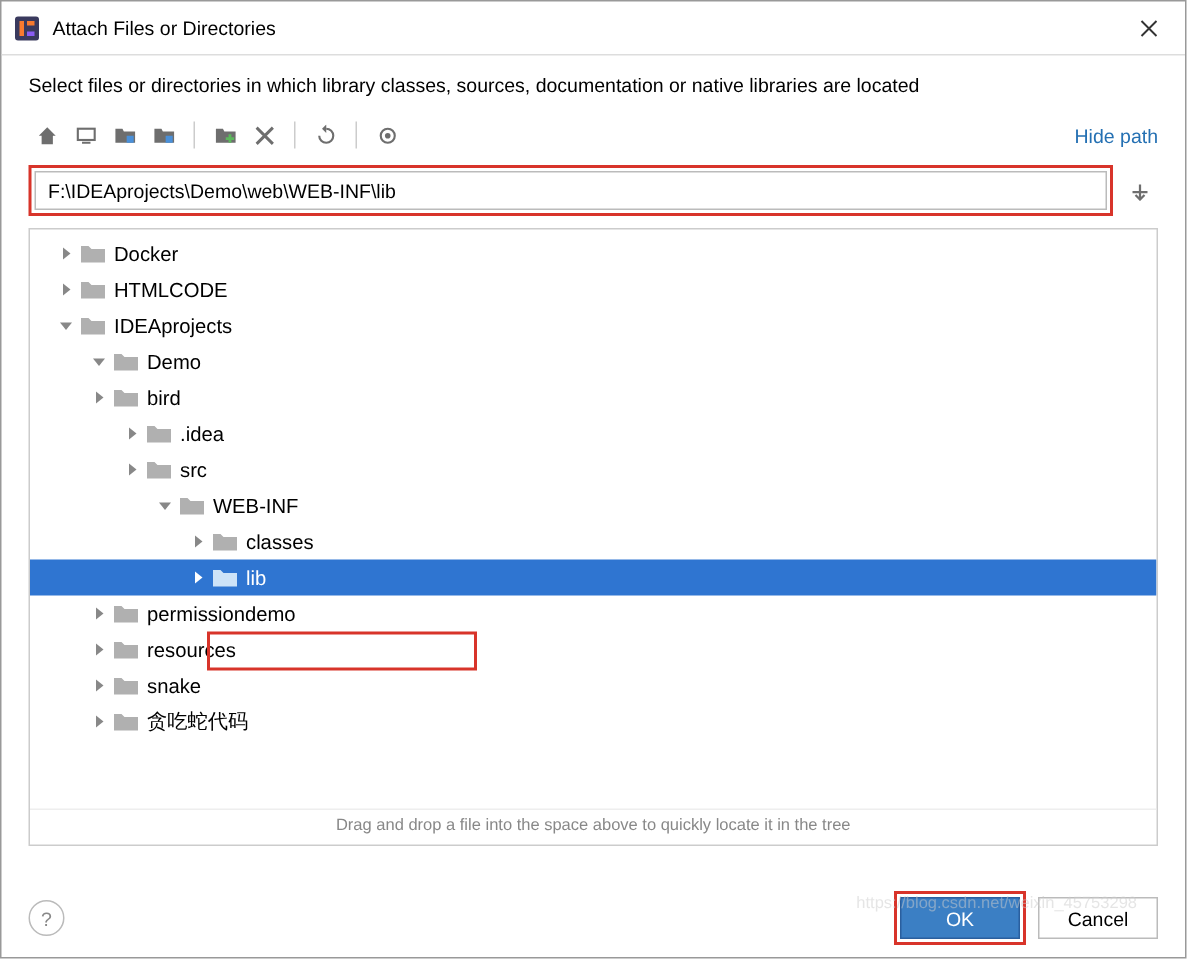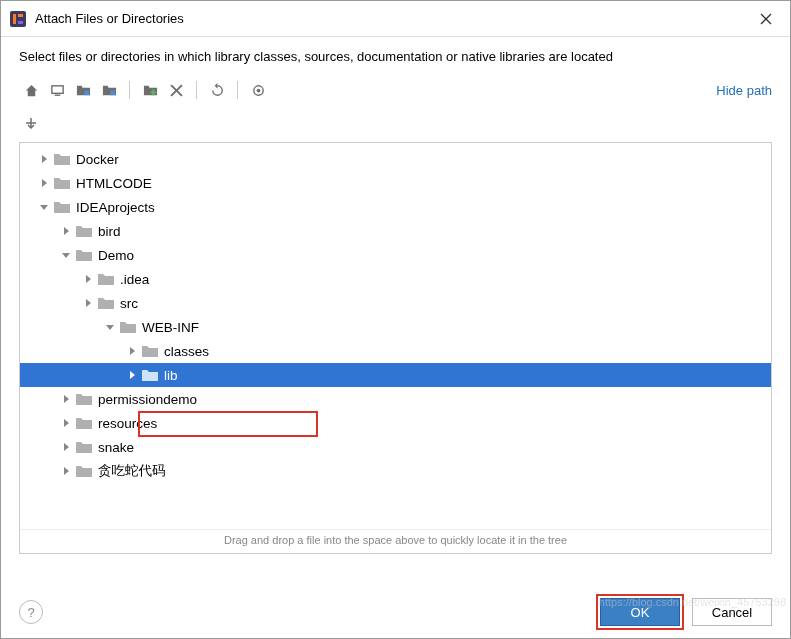--- a/index.html
+++ b/index.html
@@ -26,21 +26,21 @@
 .tree-row .folder { width: 16px; height: 14px; margin-right: 6px; display: inline-flex; }
 .tree-row .label { font-size: 13.5px; }
 .highlight-box { position: absolute; border: 2px solid #d8342a; pointer-events: none; }
 .drag-hint { text-align: center; font-size: 11px; color: #888; padding: 4px; border-top: 1px solid #eee; }
 .footer { position: absolute; bottom: 0; left: 0; right: 0; height: 52px; display: flex; align-items: center; padding: 0 18px; }
 .help-btn { width: 24px; height: 24px; border: 1px solid #bbb; border-radius: 50%; display: flex; align-items: center; justify-content: center; cursor: pointer; color: #888; }
 .footer .spacer { flex: 1; }
 .btn-wrap { border: 2px solid #d8342a; padding: 2px; margin-right: 8px; }
 .btn-ok { width: 80px; height: 28px; background: #3b7fc4; color: #fff; border: 1px solid #2a5f9e; cursor: pointer; font-size: 13px; }
 .btn-cancel { width: 80px; height: 28px; background: #fff; border: 1px solid #bbb; cursor: pointer; font-size: 13px; }
-.watermark { position: absolute; bottom: 30px; right: 4px; color: #ccc; font-size: 11px; opacity: 0.5; }
+.watermark { position: absolute; bottom: 30px; right: 32px; color: #ccc; font-size: 11px; opacity: 0.5; }
 svg { display: block; }
 </style>
 </head>
 <body>
 
 <div class="titlebar">
   <span class="app-icon">
     <svg viewBox="0 0 18 18">
         <rect x="1" y="1" width="16" height="16" rx="2" fill="#3a3a5e"></rect>
         <rect x="4" y="4" width="3" height="10" fill="#f97a2f"></rect>
@@ -106,20 +106,23 @@
       <svg width="15" height="15" viewBox="0 0 16 16">
         <circle cx="8" cy="8" r="5" fill="none" stroke="#6e6e6e" stroke-width="1.5"></circle>
         <circle cx="8" cy="8" r="2" fill="#6e6e6e"></circle>
       </svg>
     </span>
   <span class="spacer"></span>
   <span class="link">Hide path</span>
 </div>
 
 <div class="path-row">
+  <div class="path-input-wrap">
+    <input class="path-input" value="F:\IDEAprojects\Demo\web\WEB-INF\lib" style="">
+  </div>
   <span class="dl-btn">
       <svg width="14" height="14" viewBox="0 0 14 14">
         <path d="M2 8 L12 8 M7 3 L7 13" stroke="#6e6e6e" stroke-width="1.5"></path>
         <path d="M4 10 L7 13 L10 10" fill="none" stroke="#6e6e6e" stroke-width="1.5"></path>
       </svg>
     </span>
 </div>
 
 <div class="tree-container">
   <div class="tree" id="tree">
@@ -158,42 +161,42 @@
         <span class="folder">
           <svg width="16" height="14" viewBox="0 0 16 14">
             <path d="M0 2 L5 2 L7 4 L16 4 L16 13 L0 13 Z" fill="#b0b0b0"></path>
           </svg>
         </span>
         <span class="label">IDEAprojects</span>
       </div>
       <div class="tree-row" style="padding-left: 40px;">
         <span class="arrow">
           <svg width="10" height="10" viewBox="0 0 10 10">
+            <path d="M1 3 L9 3 L5 8 Z" fill="#888"></path>
+          </svg>
+        </span>
+        <span class="folder">
+          <svg width="16" height="14" viewBox="0 0 16 14">
+            <path d="M0 2 L5 2 L7 4 L16 4 L16 13 L0 13 Z" fill="#b0b0b0"></path>
+          </svg>
+        </span>
+        <span class="label">Demo</span>
+      </div>
+      <div class="tree-row" style="padding-left: 40px;">
+        <span class="arrow">
+          <svg width="10" height="10" viewBox="0 0 10 10">
             <path d="M3 1 L3 9 L8 5 Z" fill="#888"></path>
           </svg>
         </span>
         <span class="folder">
           <svg width="16" height="14" viewBox="0 0 16 14">
             <path d="M0 2 L5 2 L7 4 L16 4 L16 13 L0 13 Z" fill="#b0b0b0"></path>
           </svg>
         </span>
         <span class="label">bird</span>
-      </div>
-      <div class="tree-row" style="padding-left: 40px;">
-        <span class="arrow">
-          <svg width="10" height="10" viewBox="0 0 10 10">
-            <path d="M1 3 L9 3 L5 8 Z" fill="#888"></path>
-          </svg>
-        </span>
-        <span class="folder">
-          <svg width="16" height="14" viewBox="0 0 16 14">
-            <path d="M0 2 L5 2 L7 4 L16 4 L16 13 L0 13 Z" fill="#b0b0b0"></path>
-          </svg>
-        </span>
-        <span class="label">Demo</span>
       </div>
       <div class="tree-row" style="padding-left: 62px;">
         <span class="arrow">
           <svg width="10" height="10" viewBox="0 0 10 10">
             <path d="M3 1 L3 9 L8 5 Z" fill="#888"></path>
           </svg>
         </span>
         <span class="folder">
           <svg width="16" height="14" viewBox="0 0 16 14">
             <path d="M0 2 L5 2 L7 4 L16 4 L16 13 L0 13 Z" fill="#b0b0b0"></path>

